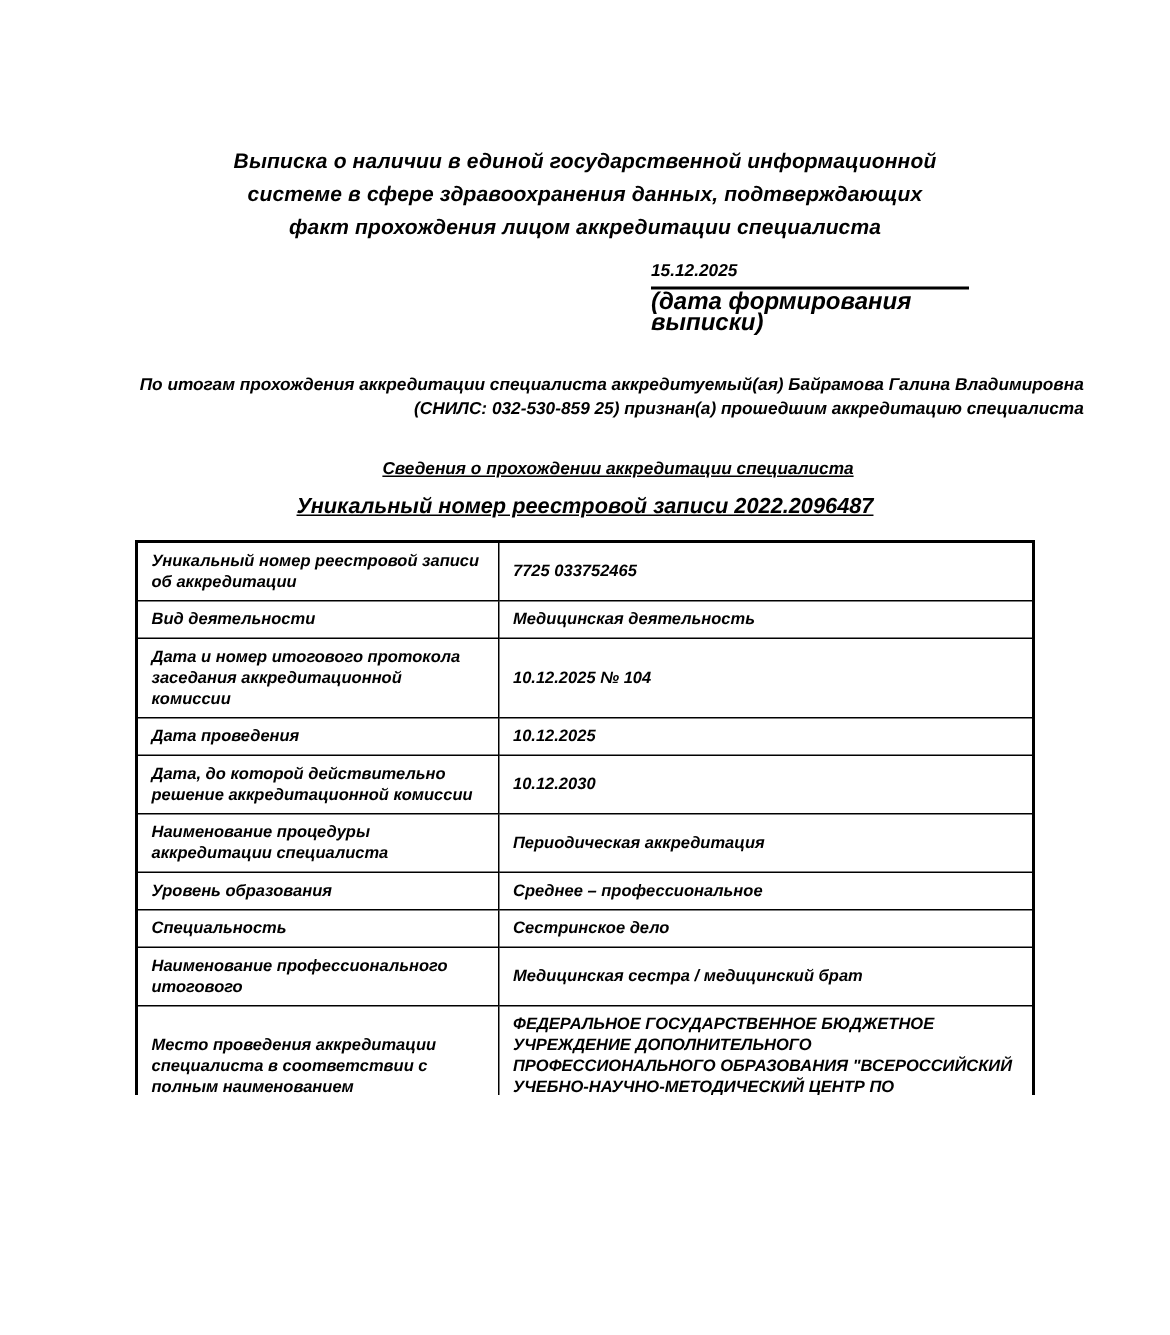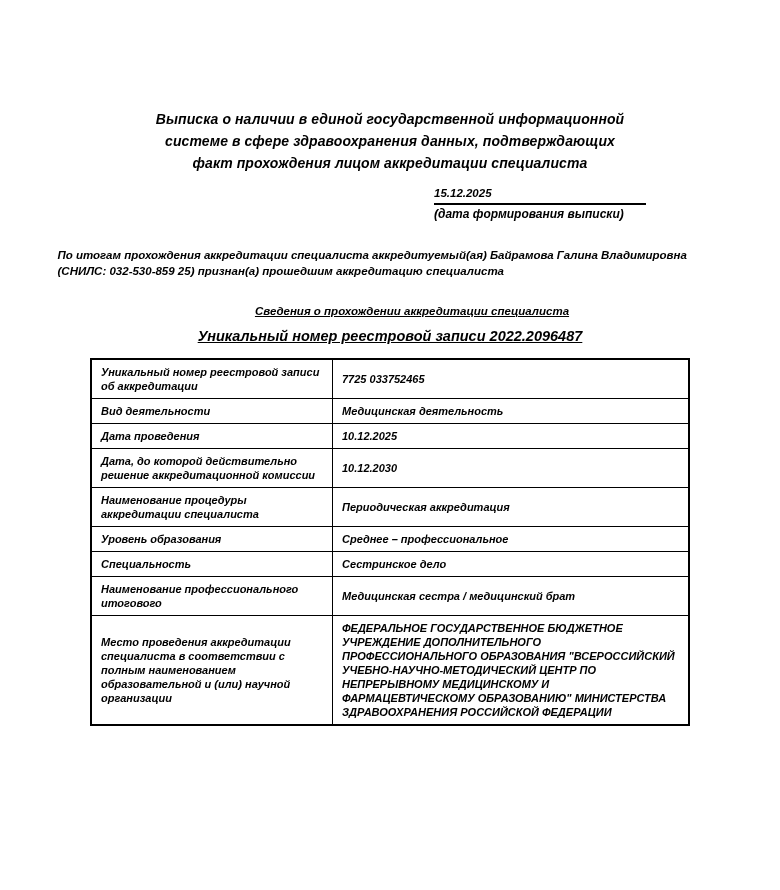--- a/index.html
+++ b/index.html
@@ -4,21 +4,21 @@
 <style>
   html, body {
     margin: 0;
     padding: 0;
     background: #ffffff;
   }
   .page {
     position: relative;
     width: 780px;
     height: 726px;
-    margin: 16px auto;
+    margin: 4px auto;
     background: #ffffff;
     font-family: "Liberation Sans", "DejaVu Sans", sans-serif;
     font-weight: bold;
     font-style: italic;
     color: #000000;
     overflow: hidden;
     box-sizing: border-box;
     padding-top: 92px;
   }
   .doc-title {
@@ -34,28 +34,28 @@
     margin: 12px 134px 0 auto;
     text-align: left;
   }
   .date-value {
     font-size: 11.5px;
     line-height: 14px;
     padding-bottom: 3px;
     border-bottom: 2px solid #000000;
   }
   .date-caption {
-    font-size: 12px;
+    font-size: 16px;
     line-height: 14px;
     padding-top: 2px;
   }
   .intro-paragraph {
     width: 665px;
     margin: 26px auto 0;
-    text-align: left;
+    text-align: right;
     font-size: 11.5px;
     line-height: 16px;
   }
   .section-heading {
     margin: 25px auto 0;
     text-align: center;
     font-size: 11.5px;
     line-height: 14px;
     text-decoration: underline;
     padding-left: 44px;
@@ -107,20 +107,24 @@
     <tbody>
       <tr>
         <td class="cell-label">Уникальный номер реестровой записи об аккредитации</td>
         <td class="cell-value">7725 033752465</td>
       </tr>
       <tr>
         <td class="cell-label">Вид деятельности</td>
         <td class="cell-value">Медицинская деятельность</td>
       </tr>
       <tr>
+        <td class="cell-label">Дата и номер итогового протокола заседания аккредитационной комиссии</td>
+        <td class="cell-value">10.12.2025 № 104</td>
+      </tr>
+      <tr>
         <td class="cell-label">Дата проведения</td>
         <td class="cell-value">10.12.2025</td>
       </tr>
       <tr>
         <td class="cell-label">Дата, до которой действительно решение аккредитационной комиссии</td>
         <td class="cell-value">10.12.2030</td>
       </tr>
       <tr>
         <td class="cell-label">Наименование процедуры аккредитации специалиста</td>
         <td class="cell-value">Периодическая аккредитация</td>

